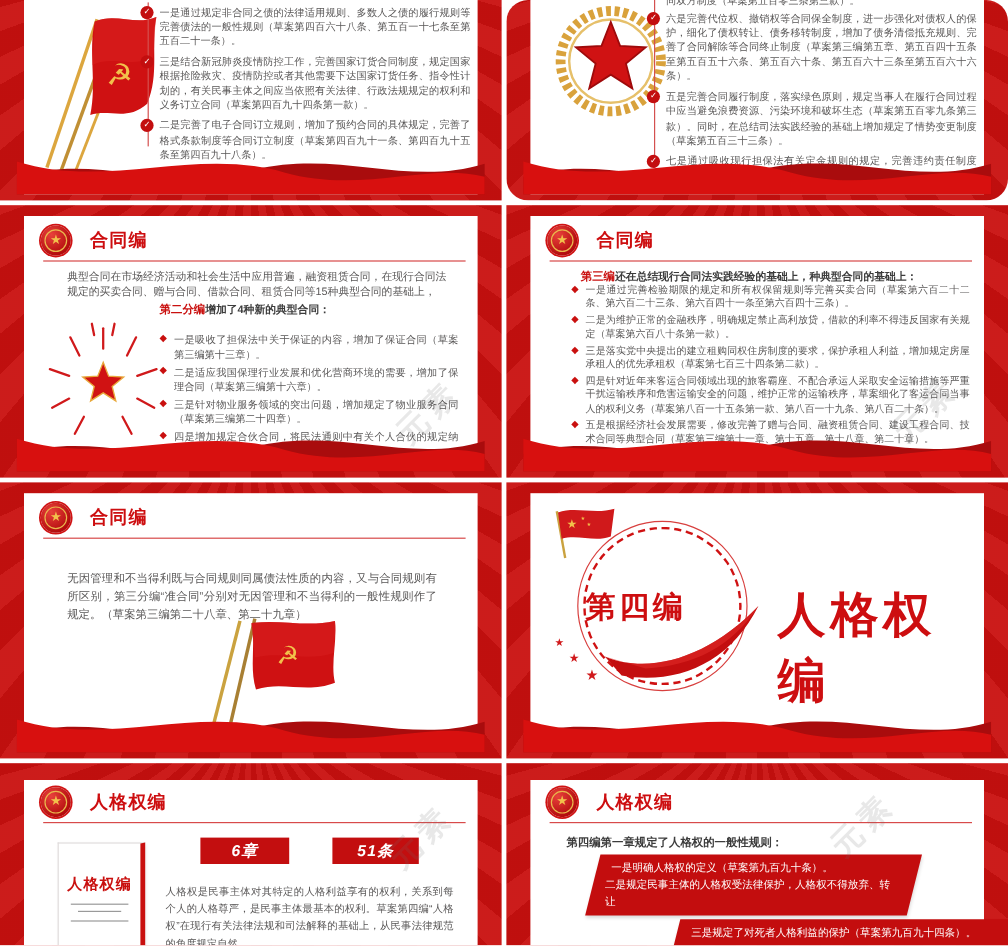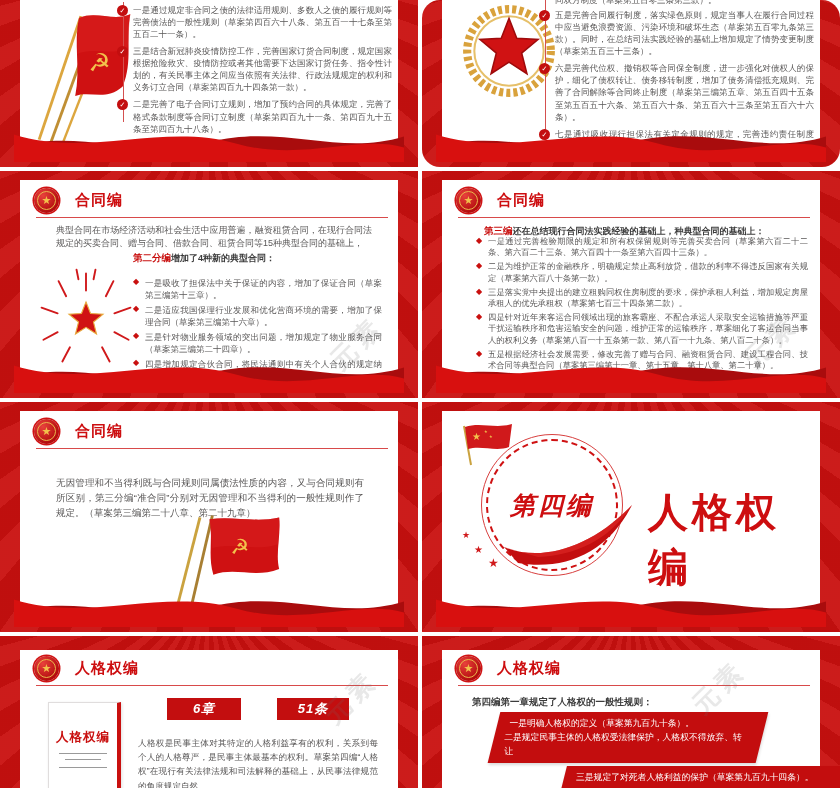--- a/index.html
+++ b/index.html
@@ -36,21 +36,21 @@
   .dm{flex:0 0 8px;color:#c9100f;font-size:8px;line-height:1.3;}
   .dm::before{content:"◆";}
   
   .badge{position:absolute;height:22px;background:#c30e0f;color:#fff;font-weight:bold;font-style:italic;
          font-size:13px;display:flex;align-items:center;justify-content:center;letter-spacing:1px;}
   .banner{position:absolute;background:#c30d0e;color:#fff;transform:skewX(-14deg);
           padding:5px 12px;box-shadow:1px 2px 3px rgba(0,0,0,.15);}
   .banner .bt{display:block;transform:skewX(14deg);font-size:8.8px;line-height:1.55;}
   
   .big-circle{position:absolute;width:128px;height:128px;border:2px dashed #cf1112;border-radius:50%;
-              background:#fff;display:flex;align-items:center;justify-content:center;z-index:2;font-style:italic;}
+              background:#fff;display:flex;align-items:center;justify-content:flex-start;z-index:2;}
   .big-circle::after{content:"";position:absolute;inset:-7px;border:1.5px solid #d8403f;border-radius:50%;}
   .part-label{color:#cd0e10;font-weight:bold;font-size:25px;letter-spacing:3px;}
   .part-title{position:absolute;color:#cd0e10;font-weight:bold;font-size:40px;letter-spacing:4px;z-index:2;}
   .st{position:absolute;color:#d0191b;line-height:1;}
   .st::before{content:"★";}
   
   .doc-card{position:absolute;width:68px;background:#fff;border:1px solid #e0dddd;border-right:4px solid #c9100f;
             box-shadow:1px 1px 3px rgba(0,0,0,.12);text-align:center;}
   .doc-title{color:#c9100f;font-weight:bold;font-size:12.5px;margin-top:26px;letter-spacing:1px;}
   .doc-line{height:1px;background:#9a9a9a;margin:7px 10px 0 10px;}
@@ -102,25 +102,25 @@
       <svg viewBox="0 0 100 100" style="position:absolute;left:16px;top:0;width:102px;height:102px;">
         <circle cx="50" cy="50" r="41" fill="none" stroke="#d9a23c" stroke-width="8" stroke-dasharray="4 3"></circle>
         <circle cx="50" cy="50" r="34" fill="#ffffff" stroke="#e6c06a" stroke-width="2"></circle>
         <path d="M50,18 L57.6,37.5 L78.5,38.7 L62.4,52 L67.6,72.3 L50,61 L32.4,72.3 L37.6,52 L21.5,38.7 L42.4,37.5 Z" fill="#d01213" stroke="#9e0a0b" stroke-width="1.5"></path>
       </svg>
       <div class="vline" style="left:103px;top:0;height:140px;"></div>
       <div class="clist" style="top:-6px;">
         <div class="txt" style="margin-left:16px;margin-bottom:3px;">同双方制度（草案第五百零三条第三款）。</div>
         <div class="cli">
           <span class="cb"></span>
+          <span class="txt">六是完善代位权、撤销权等合同保全制度，进一步强化对债权人的保护，细化了债权转让、债务移转制度，增加了债务清偿抵充规则、完善了合同解除等合同终止制度（草案第三编第五章、第五百四十五条至第五百五十六条、第五百六十条、第五百六十三条至第五百六十六条）。</span>
+        </div>
+        <div class="cli">
+          <span class="cb"></span>
           <span class="txt">五是完善合同履行制度，落实绿色原则，规定当事人在履行合同过程中应当避免浪费资源、污染环境和破坏生态（草案第五百零九条第三款）。同时，在总结司法实践经验的基础上增加规定了情势变更制度（草案第五百三十三条）。</span>
-        </div>
-        <div class="cli">
-          <span class="cb"></span>
-          <span class="txt">六是完善代位权、撤销权等合同保全制度，进一步强化对债权人的保护，细化了债权转让、债务移转制度，增加了债务清偿抵充规则、完善了合同解除等合同终止制度（草案第三编第五章、第五百四十五条至第五百五十六条、第五百六十条、第五百六十三条至第五百六十六条）。</span>
         </div>
         <div class="cli">
           <span class="cb"></span>
           <span class="txt">七是通过吸收现行担保法有关定金规则的规定，完善违约责任制度（草案第五百八十六条至第五百八十八条）。</span>
         </div>
       </div>
     </div>
     <div class="ribbon">
       <svg viewBox="0 0 420 46" preserveAspectRatio="none">
         <path d="M0 30 C70 8 130 44 210 24 C290 4 350 40 420 18 L420 46 L0 46 Z" fill="#a90c0d"></path>

